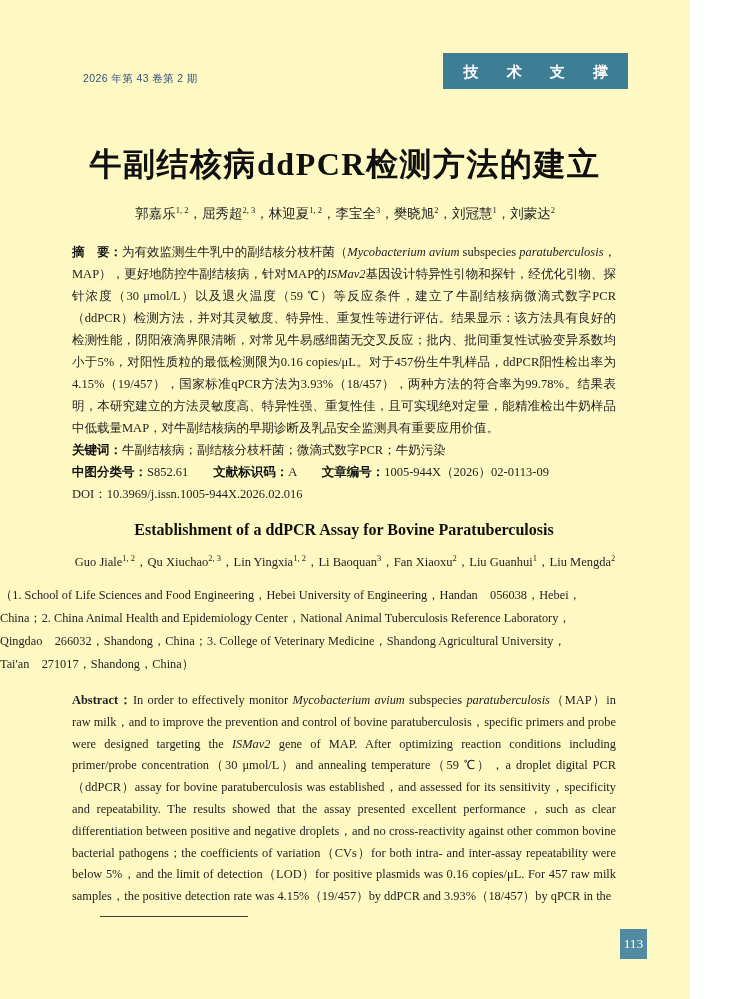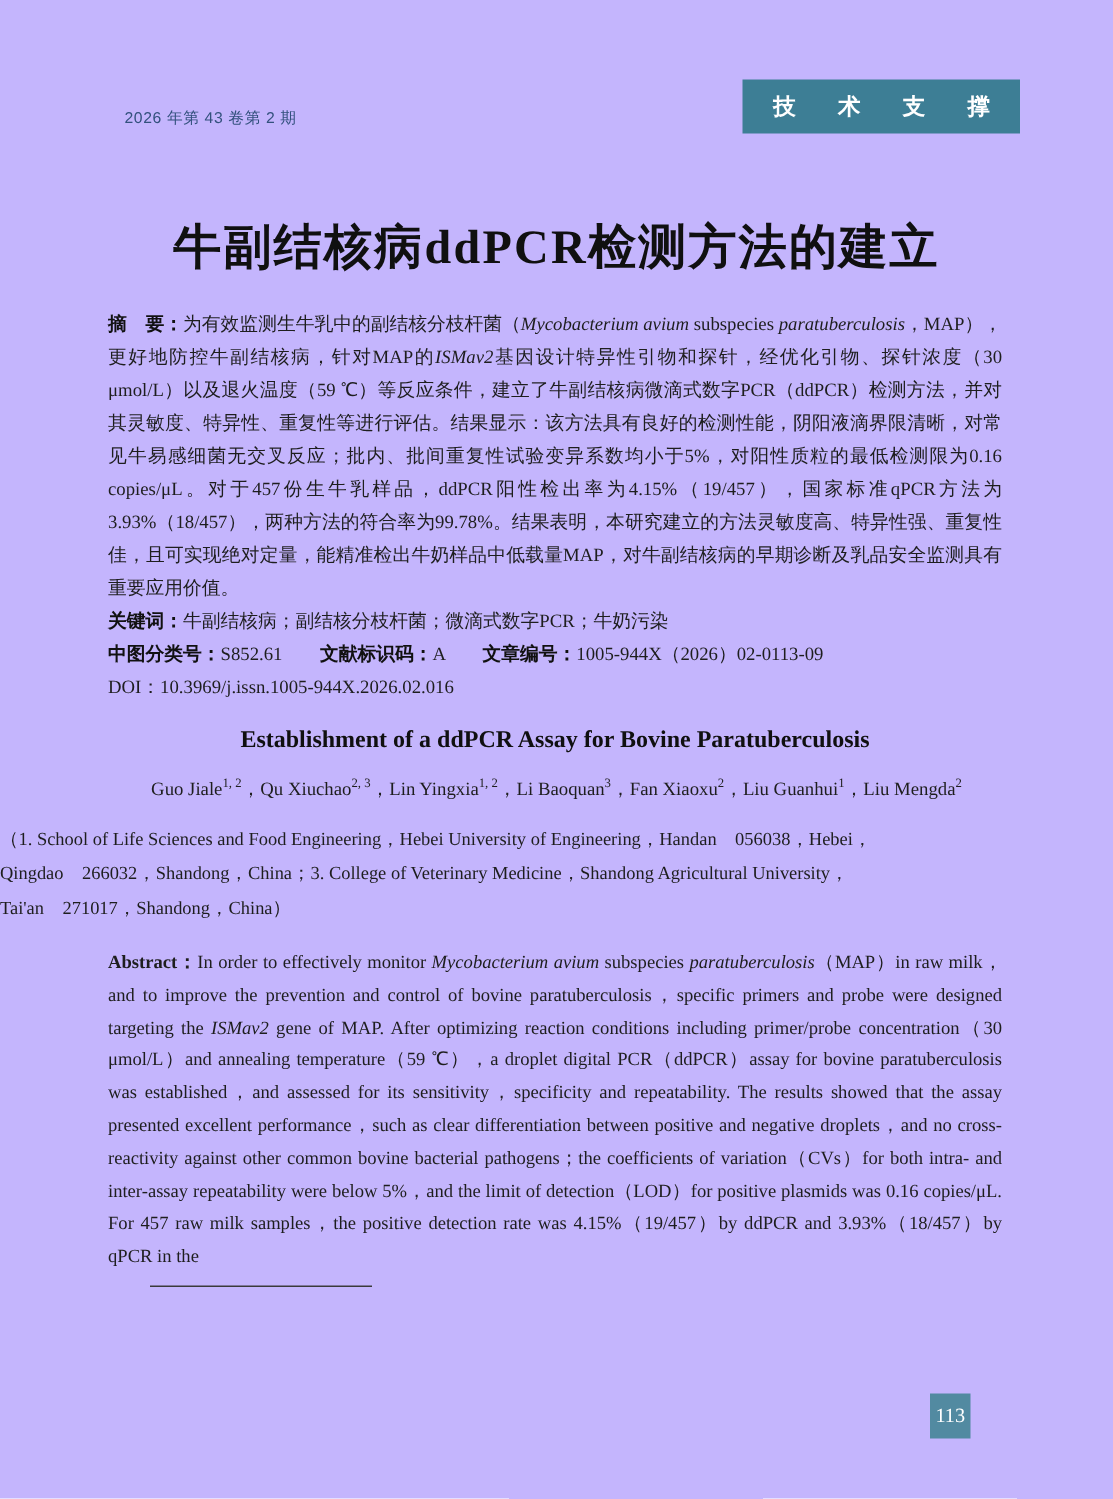--- a/index.html
+++ b/index.html
@@ -1,18 +1,18 @@
 <!DOCTYPE html>
 <html><head>
 <meta charset="utf-8">
 <style>
   * { margin:0; padding:0; box-sizing:border-box; }
   html,body { background:#ffffff; }
   .page {
-    width:742px; height:999px; position:relative; background:#c4b5fd;
+    width:690px; height:999px; position:relative; background:#fef9c3;
     overflow:hidden; font-family:"Liberation Serif", serif; color:#1e1e1e;
   }
   sup { font-size:8.5px; line-height:0; }
   i { font-style:italic; }
 
   
   .header { display:flex; justify-content:space-between; align-items:flex-end;
             margin:53px 62px 0 83px; height:36px; }
   .issue { font-family:"Liberation Sans", sans-serif; font-size:10.5px;
            color:#33517d; margin-bottom:3px; letter-spacing:0.4px; }
@@ -53,35 +53,37 @@
 
 <div class="page">
 
   <div class="header">
     <div class="issue">2026 年第 43 卷第 2 期</div>
     <div class="badge">技 术 支 撑</div>
   </div>
 
   <h1 class="title zh"><span>牛副结核病</span><span class="ser">ddPCR</span><span>检测方法的建立</span></h1>
 
+  <div class="authors-zh"><span>郭嘉乐</span><sup>1, 2</sup><span>，屈秀超</span><sup>2, 3</sup><span>，林迎夏</span><sup>1, 2</sup><span>，李宝全</span><sup>3</sup><span>，樊晓旭</span><sup>2</sup><span>，刘冠慧</span><sup>1</sup><span>，刘蒙达</span><sup>2</sup></div>
 
 
   <div class="block-zh zh">
     <p class="abstract-zh"><b>摘　要：</b><span>为有效监测生牛乳中的副结核分枝杆菌（</span><i>Mycobacterium avium</i><span> subspecies </span><i>paratuberculosis</i><span>，MAP），更好地防控牛副结核病，针对MAP的</span><i>ISMav2</i><span>基因设计特异性引物和探针，经优化引物、探针浓度（30 μmol/L）以及退火温度（59 ℃）等反应条件，建立了牛副结核病微滴式数字PCR（ddPCR）检测方法，并对其灵敏度、特异性、重复性等进行评估。结果显示：该方法具有良好的检测性能，阴阳液滴界限清晰，对常见牛易感细菌无交叉反应；批内、批间重复性试验变异系数均小于5%，对阳性质粒的最低检测限为0.16 copies/μL。对于457份生牛乳样品，ddPCR阳性检出率为4.15%（19/457），国家标准qPCR方法为3.93%（18/457），两种方法的符合率为99.78%。结果表明，本研究建立的方法灵敏度高、特异性强、重复性佳，且可实现绝对定量，能精准检出牛奶样品中低载量MAP，对牛副结核病的早期诊断及乳品安全监测具有重要应用价值。</span></p>
     <p class="meta-line"><b>关键词：</b><span>牛副结核病；副结核分枝杆菌；微滴式数字PCR；牛奶污染</span></p>
     <p class="meta-line"><b>中图分类号：</b><span>S852.61　　</span><b>文献标识码：</b><span>A　　</span><b>文章编号：</b><span>1005-944X（2026）02-0113-09</span></p>
     <p class="meta-line">DOI：10.3969/j.issn.1005-944X.2026.02.016</p>
   </div>
 
   <h2 class="title-en en">Establishment of a ddPCR Assay for Bovine Paratuberculosis</h2>
 
   <div class="authors-en en"><span>Guo Jiale</span><sup>1, 2</sup><span>，Qu Xiuchao</span><sup>2, 3</sup><span>，Lin Yingxia</span><sup>1, 2</sup><span>，Li Baoquan</span><sup>3</sup><span>，Fan Xiaoxu</span><sup>2</sup><span>，Liu Guanhui</span><sup>1</sup><span>，Liu Mengda</span><sup>2</sup></div>
 
   <div class="affils-en en">
     <div>（1. School of Life Sciences and Food Engineering，Hebei University of Engineering，Handan　056038，Hebei，</div>
+    <div>China；2. China Animal Health and Epidemiology Center，National Animal Tuberculosis Reference Laboratory，</div>
     <div>Qingdao　266032，Shandong，China；3. College of Veterinary Medicine，Shandong Agricultural University，</div>
     <div>Tai'an　271017，Shandong，China）</div>
   </div>
 
   <p class="abstract-en en"><b>Abstract：</b><span>In order to effectively monitor </span><i>Mycobacterium avium</i><span> subspecies </span><i>paratuberculosis</i><span>（MAP）in raw milk，and to improve the prevention and control of bovine paratuberculosis，specific primers and probe were designed targeting the </span><i>ISMav2</i><span> gene of MAP. After optimizing reaction conditions including primer/probe concentration（30 μmol/L）and annealing temperature（59 ℃），a droplet digital PCR（ddPCR）assay for bovine paratuberculosis was established，and assessed for its sensitivity，specificity and repeatability. The results showed that the assay presented excellent performance，such as clear differentiation between positive and negative droplets，and no cross-reactivity against other common bovine bacterial pathogens；the coefficients of variation（CVs）for both intra- and inter-assay repeatability were below 5%，and the limit of detection（LOD）for positive plasmids was 0.16 copies/μL. For 457 raw milk samples，the positive detection rate was 4.15%（19/457）by ddPCR and 3.93%（18/457）by qPCR in the</span></p>
 
   <div class="divider"></div>
 
   <div class="footnotes fn">
     <p></p>

